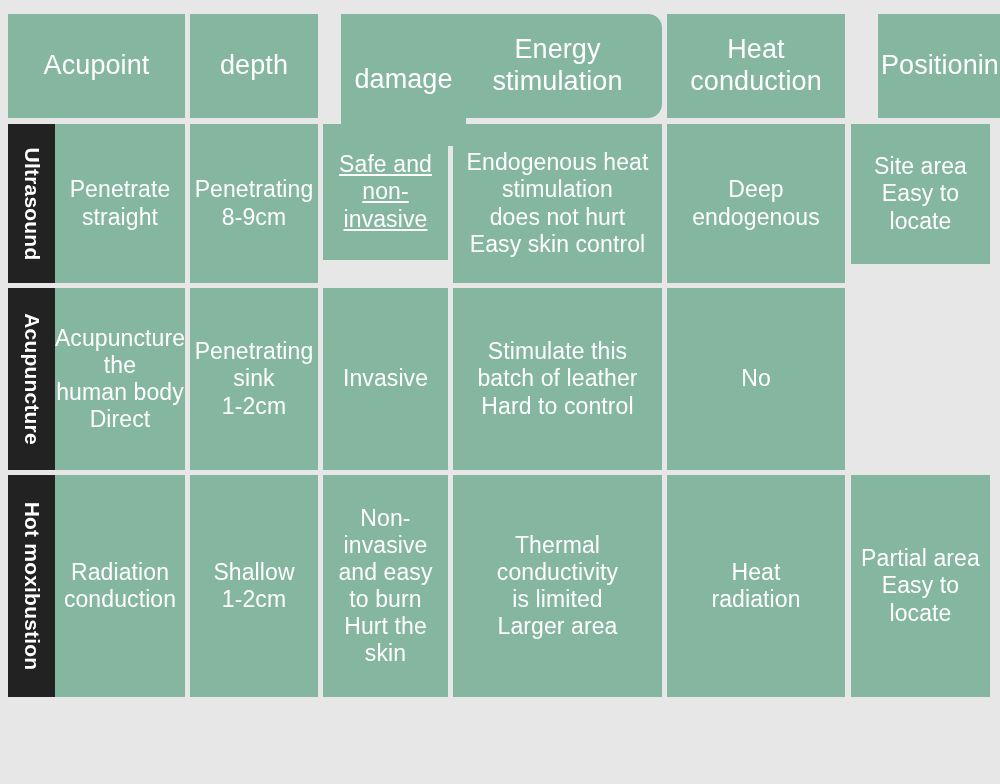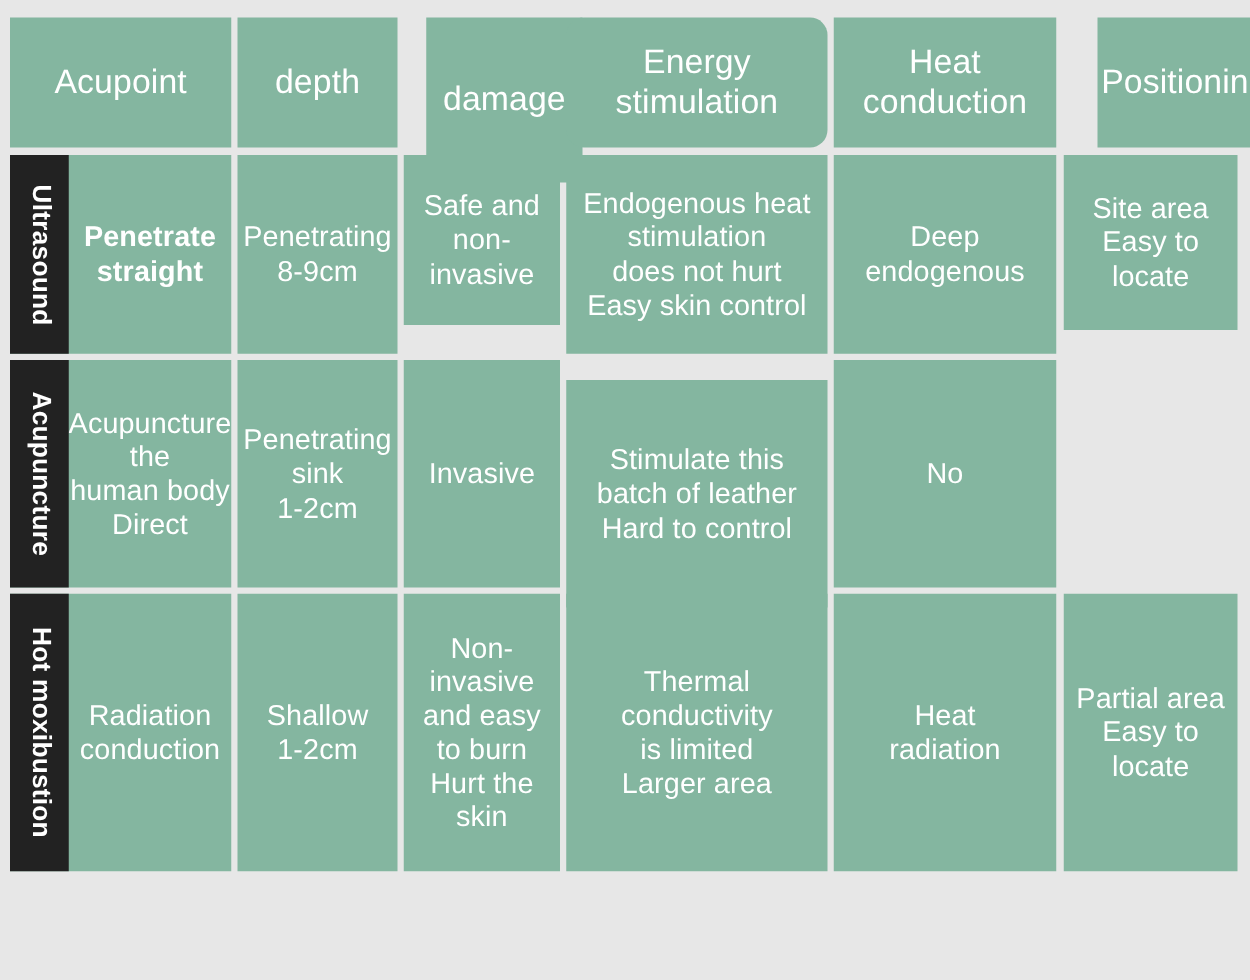--- a/index.html
+++ b/index.html
@@ -81,25 +81,25 @@
 
   <div class="cell header-cell" style="left:8px;  top:14px; width:177px; height:104px;">Acupoint</div>
   <div class="cell header-cell" style="left:190px;top:14px; width:128px; height:104px;">depth</div>
   <div class="cell header-cell" style="left:341px;top:14px; width:125px; height:132px;">damage</div>
   <div class="cell header-cell" style="left:453px;top:14px; width:209px; height:104px;border-radius:14px;">Energy
 stimulation</div>
   <div class="cell header-cell" style="left:667px;top:14px; width:178px; height:104px;">Heat
 conduction</div>
   <div class="cell header-cell" style="left:851px;top:14px; width:139px; height:104px;margin-left:27px;">Positioning</div>
 
-  <div class="cell body-cell indent" style="left:8px;  top:124px; width:177px; height:159px;font-weight:bold;">Penetrate
+  <div class="cell body-cell indent" style="left:8px;  top:124px; width:177px; height:159px;">Penetrate
 straight</div>
   <div class="cell body-cell" style="left:190px;top:124px; width:128px; height:159px;">Penetrating
 8-9cm</div>
-  <div class="cell body-cell" style="left:323px;top:124px; width:125px; height:136px;">Safe and
+  <div class="cell body-cell" style="left:323px;top:124px; width:125px; height:136px;text-decoration:underline;">Safe and
 non-
 invasive</div>
   <div class="cell body-cell" style="left:453px;top:124px; width:209px; height:159px;">Endogenous heat
 stimulation
 does not hurt
 Easy skin control</div>
   <div class="cell body-cell" style="left:667px;top:124px; width:178px; height:159px;">Deep
 endogenous</div>
   <div class="cell body-cell" style="left:851px;top:124px; width:139px; height:140px;">Site area
 Easy to
@@ -110,21 +110,21 @@
   </div>
 
   <div class="cell body-cell indent" style="left:8px;  top:288px; width:177px; height:182px;">Acupuncture
 the
 human body
 Direct</div>
   <div class="cell body-cell" style="left:190px;top:288px; width:128px; height:182px;">Penetrating
 sink
 1-2cm</div>
   <div class="cell body-cell" style="left:323px;top:288px; width:125px; height:182px;">Invasive</div>
-  <div class="cell body-cell" style="left:453px;top:288px; width:209px; height:182px;margin-top:16px;">Stimulate this
+  <div class="cell body-cell" style="left:453px;top:288px; width:209px; height:182px;">Stimulate this
 batch of leather
 Hard to control</div>
   <div class="cell body-cell" style="left:667px;top:288px; width:178px; height:182px;">No</div>
 
   <div class="row-tab" style="left:8px; top:288px; width:47px; height:182px;">
     <span class="tab-text">Acupuncture</span>
   </div>
 
   <div class="cell body-cell indent" style="left:8px;  top:475px; width:177px; height:222px;">Radiation
 conduction</div>

